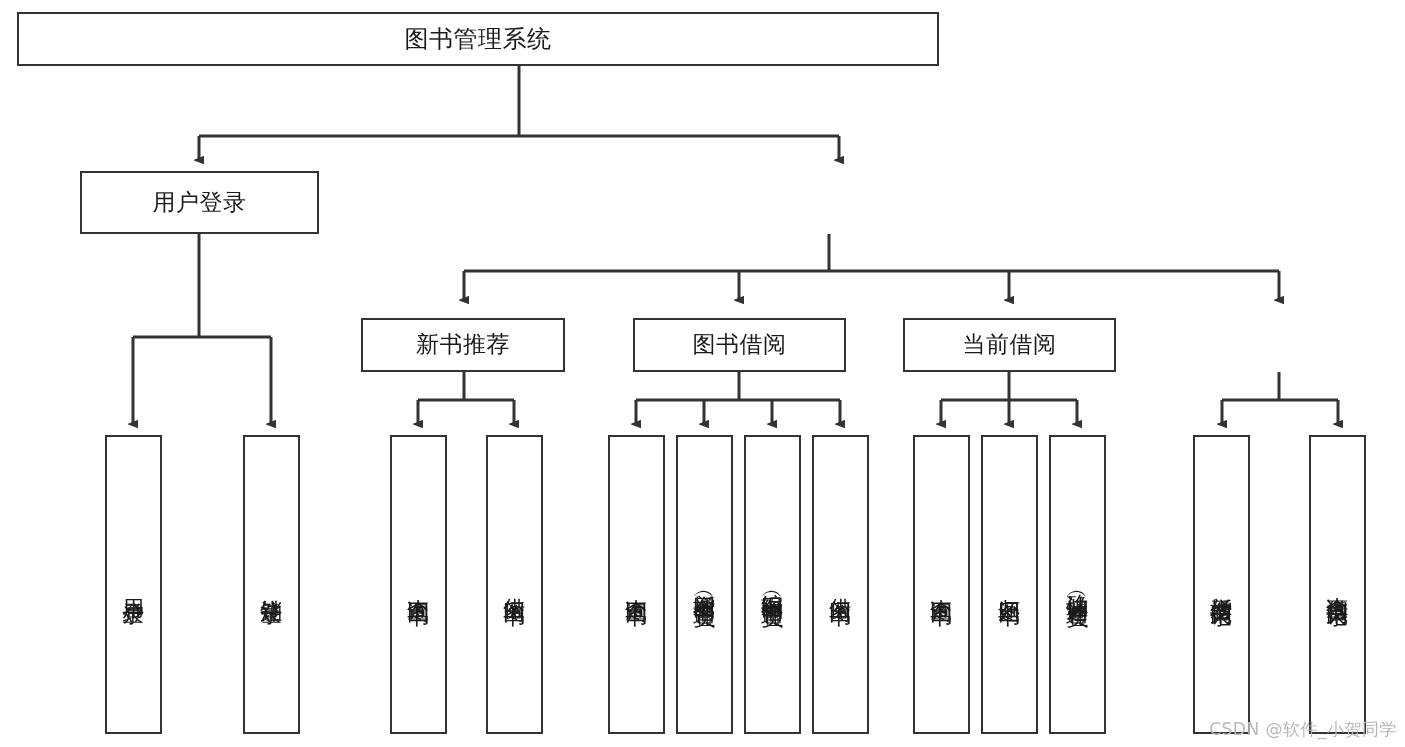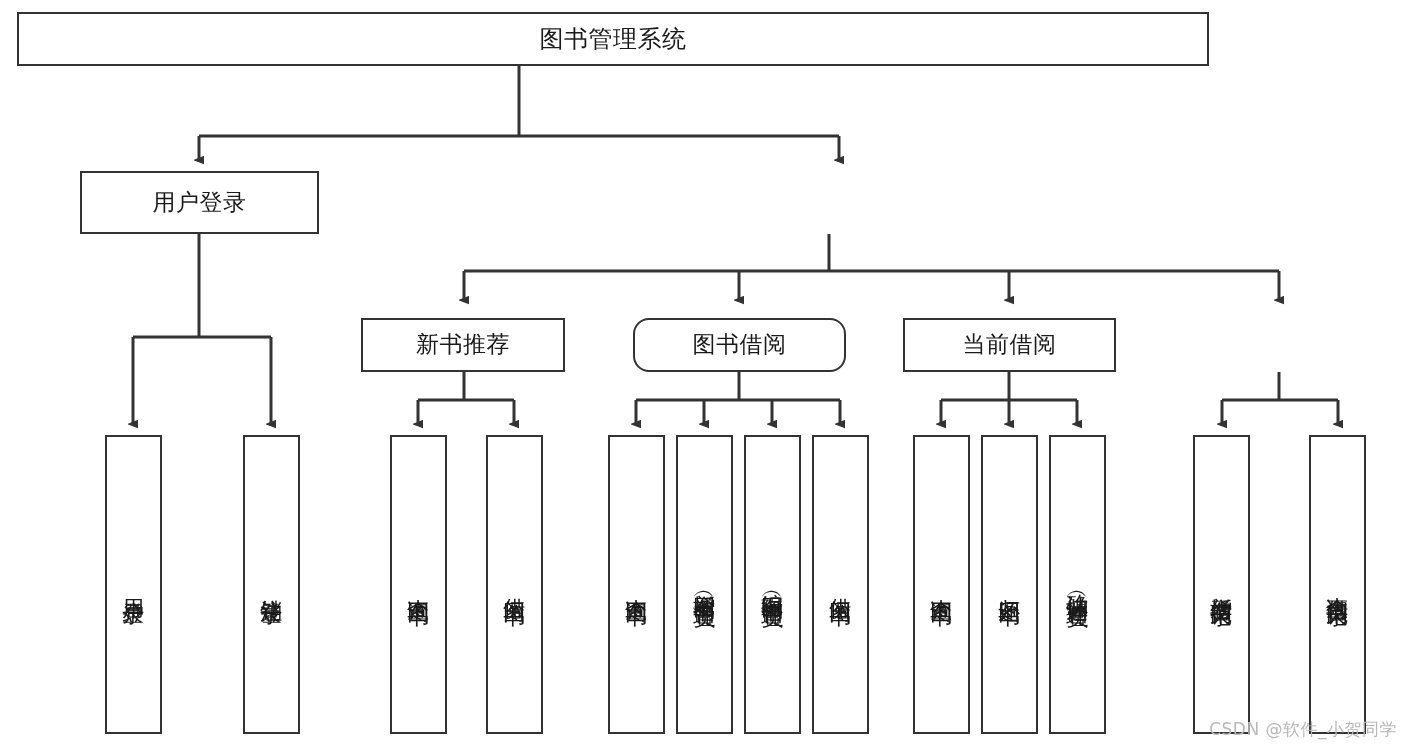--- a/index.html
+++ b/index.html
@@ -123,32 +123,32 @@
       <path d="M 1009 400 L 1009 424" marker-end="url(#arrowhead)"></path>
       <path d="M 1077 400 L 1077 424" marker-end="url(#arrowhead)"></path>
 
       <path d="M 1279 372 L 1279 400"></path>
       <path d="M 1222 400 L 1338 400"></path>
       <path d="M 1222 400 L 1222 424" marker-end="url(#arrowhead)"></path>
       <path d="M 1338 400 L 1338 424" marker-end="url(#arrowhead)"></path>
     </g>
   </svg>
 
-  <div class="node horizontal root" style="left:17px; top:12px; width:1192px; height:54px;">
+  <div class="node horizontal root" style="left:17px; top:12px; width:922px; height:54px;">
     <span class="node-label">图书管理系统</span>
   </div>
 
   <div class="node horizontal" style="left:80px; top:171px; width:239px; height:63px;">
     <span class="node-label">用户登录</span>
   </div>
 
   <div class="node horizontal" style="left:361px; top:318px; width:204px; height:54px;">
     <span class="node-label">新书推荐</span>
   </div>
-  <div class="node horizontal" style="left:633px; top:318px; width:213px; height:54px;border-radius:16px;">
+  <div class="node horizontal" style="left:633px; top:318px; width:213px; height:54px;">
     <span class="node-label">图书借阅</span>
   </div>
   <div class="node horizontal" style="left:903px; top:318px; width:213px; height:54px;">
     <span class="node-label">当前借阅</span>
   </div>
 
   <div class="node vertical" style="left:105px; top:435px; width:57px; height:299px;">
     <span class="node-label">用户登录</span>
   </div>
   <div class="node vertical" style="left:243px; top:435px; width:57px; height:299px;">

